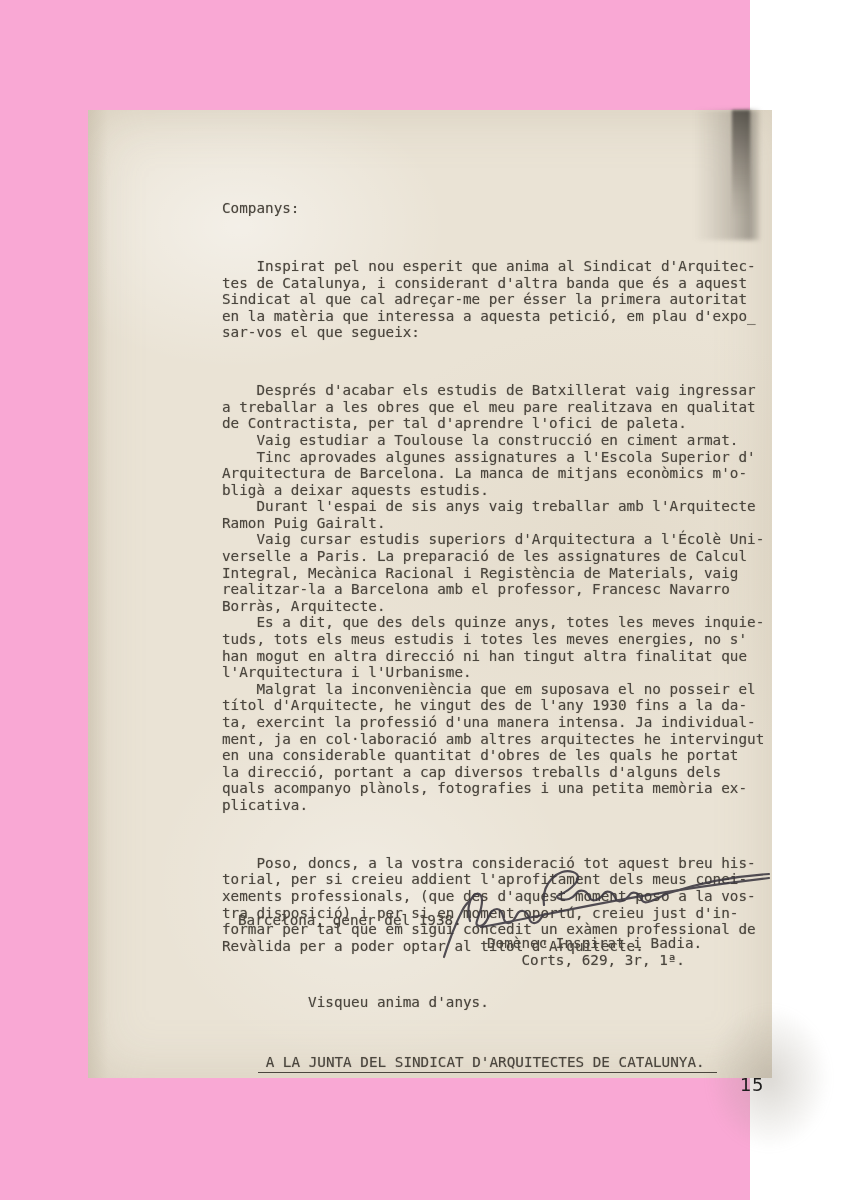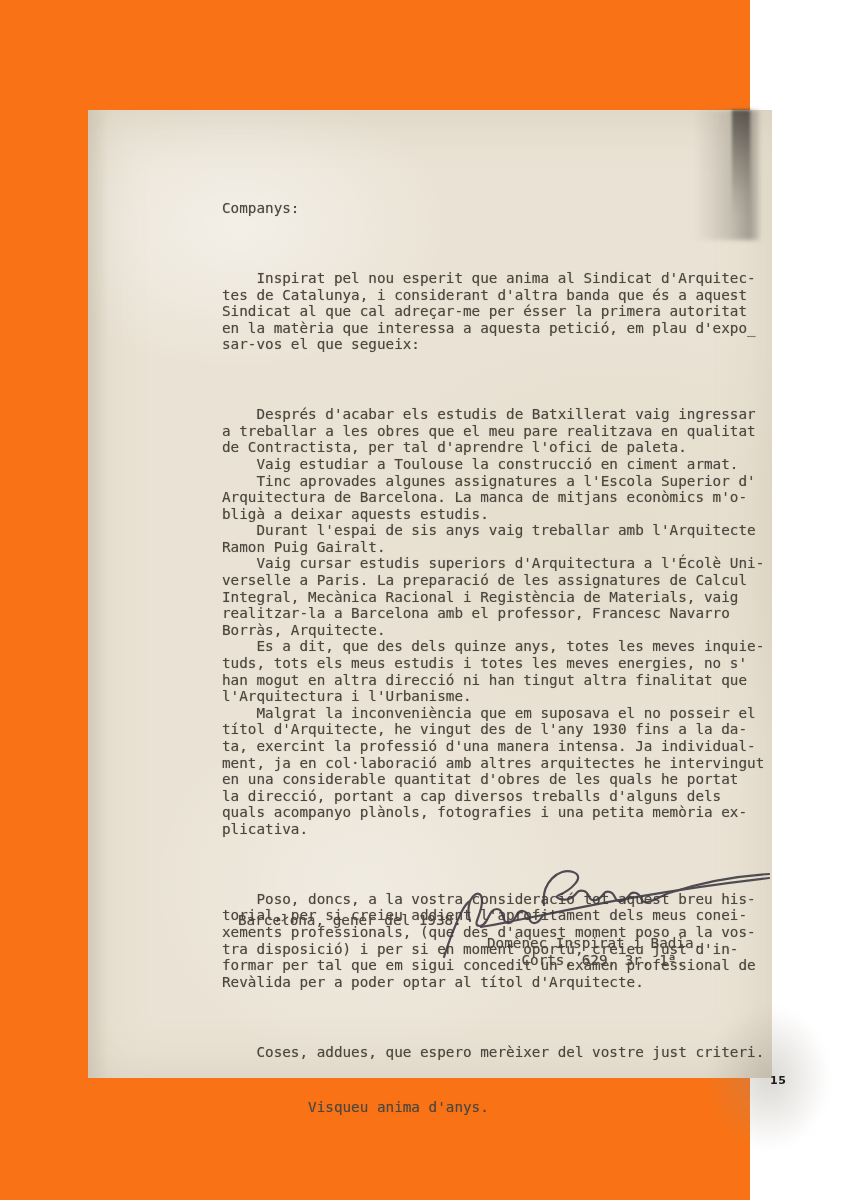--- a/index.html
+++ b/index.html
@@ -9,21 +9,21 @@
     width: 848px;
     height: 1200px;
     overflow: hidden;
     position: relative;
     font-family: "DejaVu Sans Mono", monospace;
   }
   .stage {
     position: absolute;
     left: 0; top: 0;
     width: 750px; height: 1200px;
-    background: #f97316;
+    background: #f9a8d4;
   }
   .paper {
     position: absolute;
     left: 88px; top: 110px;
     width: 684px; height: 968px;
     background:
       radial-gradient(ellipse 320px 220px at 22% 12%, rgba(255,255,255,0.45), rgba(255,255,255,0) 65%),
       radial-gradient(ellipse 420px 320px at 78% 45%, rgba(214,203,182,0.30), rgba(214,203,182,0) 70%),
       radial-gradient(ellipse 300px 260px at 40% 80%, rgba(255,255,255,0.30), rgba(255,255,255,0) 70%),
       #eae3d5;
@@ -62,21 +62,21 @@
     font-size: 14.3px;
     line-height: 16.6px;
     white-space: pre;
     text-shadow: 0 0 1px rgba(75,70,62,0.45);
   }
   .letter-body {
     position: absolute;
     left: 134px; top: 57px;
   }
   .para { margin: 0 0 0 0; }
-  .para + .para { margin-top: 20px; }
+  .para + .para { margin-top: 8px; }
   .para-visqueu { margin-top: 6px !important; }
   .dateline {
     position: absolute;
     left: 134px; top: 802px; margin-left: 16px;
   }
   .sig-block {
     position: absolute;
     left: 399px; top: 825px;
   }
   .signature-svg {
@@ -88,26 +88,25 @@
     position: absolute;
     left: 118px; top: 927px;
   }
   .footer-line .inner {
     display: inline-block;
     border-bottom: 1.6px solid #4b463e;
     padding: 0 12px 2px 8px;
   }
   .page-number {
     position: absolute;
-    left: 770px; top: 1074px;
+    left: 740px; top: 1074px;
     font-family: "DejaVu Sans", sans-serif;
-    font-size: 11px;
+    font-size: 18px;
     color: #1c1c1c;
     letter-spacing: 0.5px;
-    font-weight: bold;
   }
 </style>
 </head>
 <body>
 
 <div class="stage">
 
   <div class="paper">
 
     <div class="left-shade"></div>
@@ -147,36 +146,38 @@
 en una considerable quantitat d'obres de les quals he portat
 la direcció, portant a cap diversos treballs d'alguns dels
 quals acompanyo plànols, fotografies i una petita memòria ex-
 plicativa.</div>
       <div class="para">    Poso, doncs, a la vostra consideració tot aquest breu his-
 torial, per si creieu addient l'aprofitament dels meus conei-
 xements professionals, (que des d'aquest moment poso a la vos-
 tra disposició) i per si en moment oportú, creieu just d'in-
 formar per tal que em sigui concedit un exàmen professional de
 Revàlida per a poder optar al títol d'Arquitecte.</div>
-      <div class="para">    Coses, addues, que espero merèixer del vostre just criteri.</div>
       <div class="para para-visqueu">          Visqueu anima d'anys.</div>
     </div>
 
     <div class="dateline typed">Barcełona, gener del 1938.</div>
 
     <svg class="signature-svg" viewBox="0 0 338 106">
       <g fill="none" stroke="#3b3740" stroke-width="2.2" stroke-linecap="round" opacity="0.88">
         <path d="M3,94 C8,78 14,62 21,48 C23,44 26,40 29,38"></path>
         <path d="M29,58 C22,34 41,22 41,38 C41,52 30,63 39,63 C48,62 47,46 56,46 C64,46 60,61 68,60 C76,59 74,47 82,48 C90,49 86,61 94,60 C101,59 100,49 107,51"></path>
         <path d="M103,42 C100,20 118,4 132,9 C146,14 128,28 118,32 C112,34 120,38 128,36 C136,34 134,26 143,28 C150,30 146,39 155,37 C163,35 161,27 169,29 C176,31 172,40 181,38 C189,36 187,28 195,30 C202,32 198,41 207,39 C215,37 220,33 228,30 C258,20 296,13 328,11"></path>
         <path d="M40,64 C100,54 180,32 328,15"></path>
       </g>
     </svg>
 
     <div class="sig-block typed">Domènec Inspirat i Badia.
     Corts, 629, 3r, 1ª.</div>
 
+    <div class="footer-line typed">
+      <span class="inner">A LA JUNTA DEL SINDICAT D'ARQUITECTES DE CATALUNYA.</span>
+    </div>
 
   </div>
 
   <div class="page-number">15</div>
 
 </div>
 
 </body></html>

